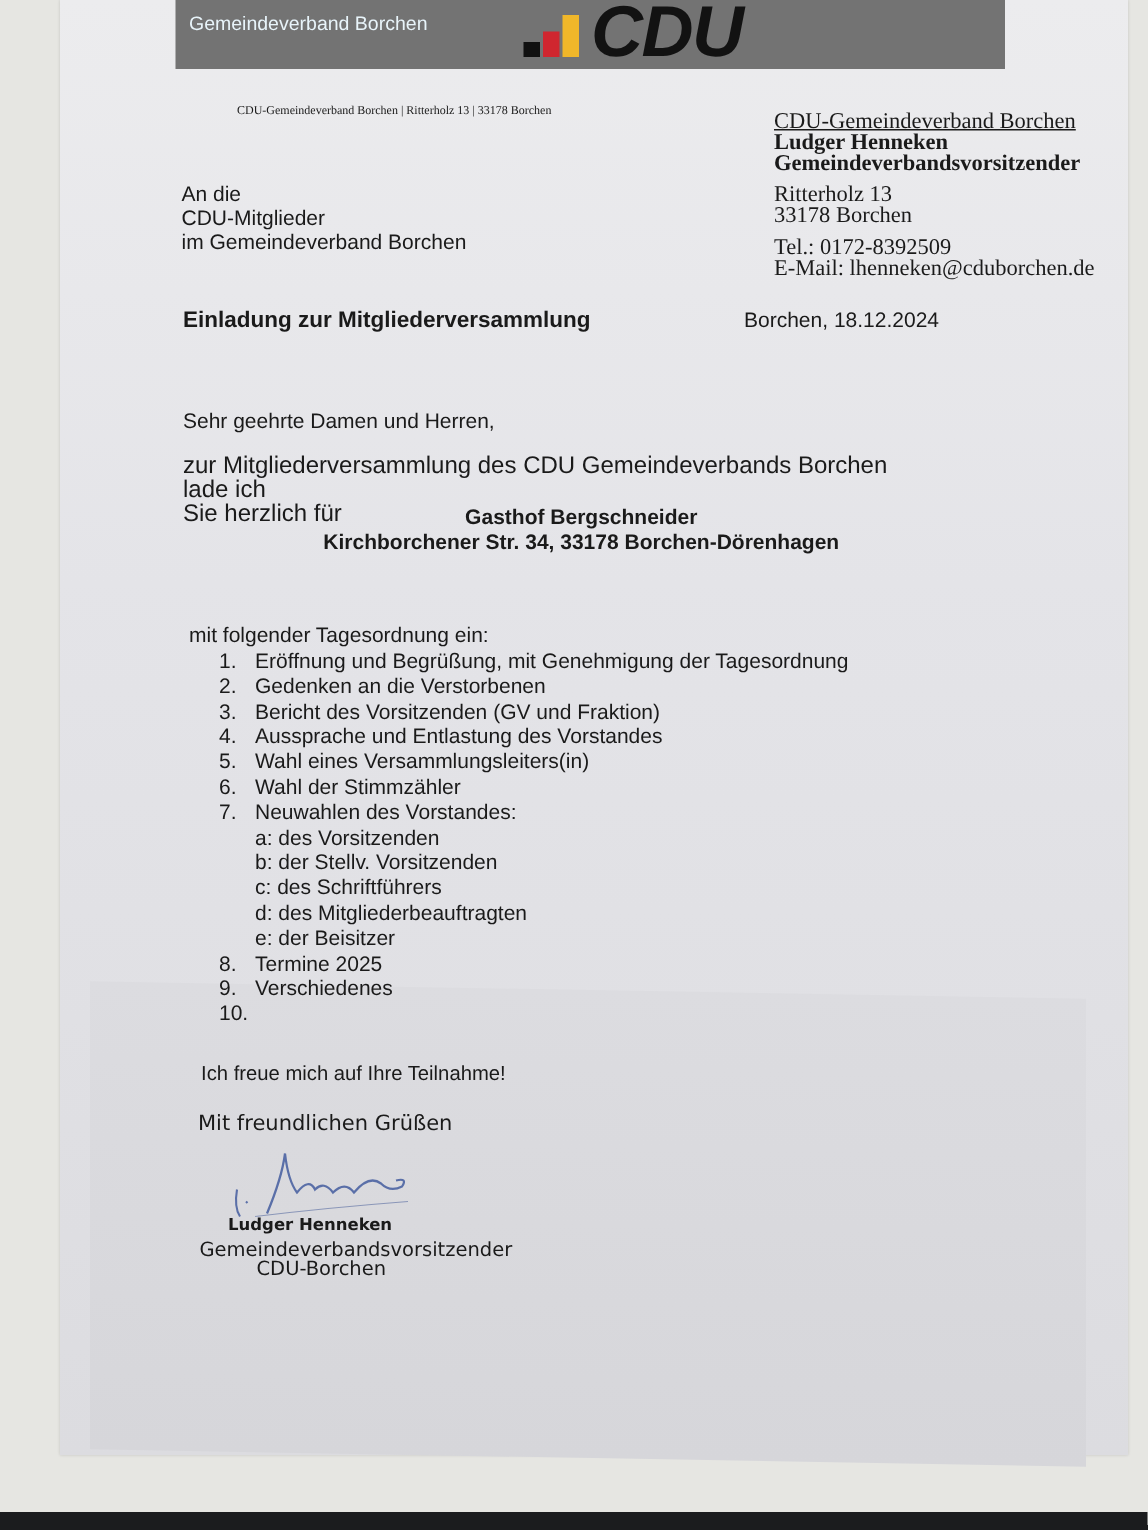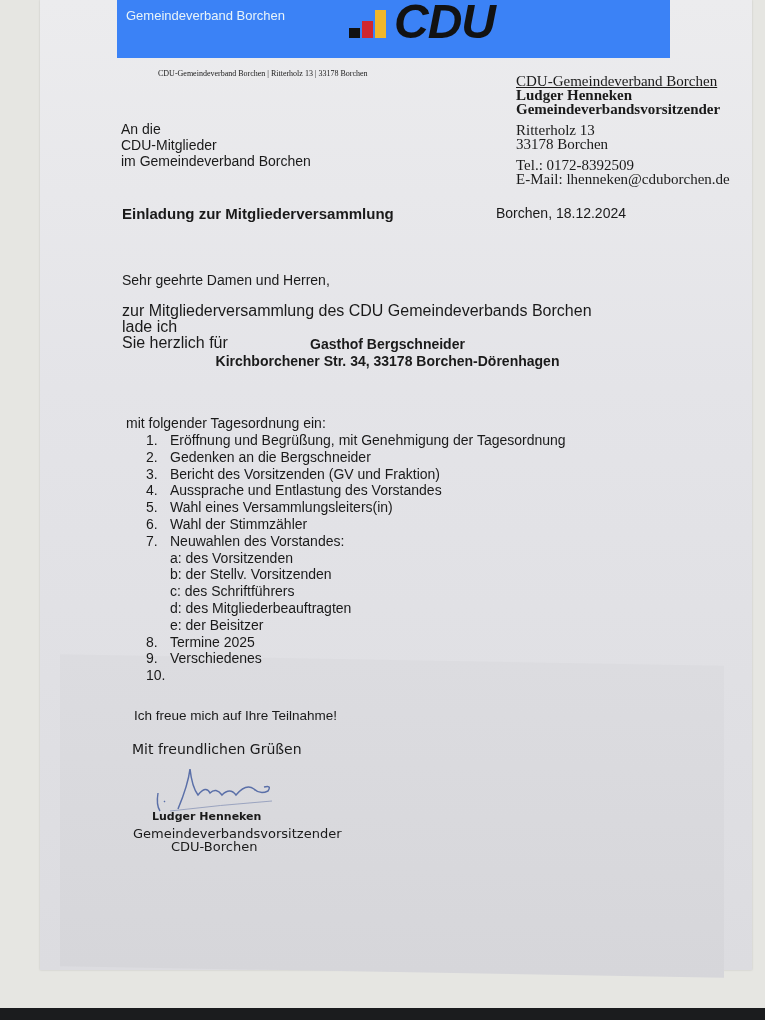--- a/index.html
+++ b/index.html
@@ -14,22 +14,22 @@
     position:absolute; left:40px; top:0; width:712px; height:970px;
     background:linear-gradient(180deg,#ececee 0%,#e4e4e8 40%,#dcdce0 100%);
     box-shadow: 0 0 2px rgba(0,0,0,0.15);
   }
   .paper-lower {
     position:absolute; left:60px; top:660px; width:664px; height:312px;
     background:linear-gradient(180deg,#dcdce0,#d6d6da);
     transform: skewY(1deg);
   }
   .banner {
-    position:absolute; left:117px; top:0; width:553px; height:58px;
-    background:#3b82f6;
+    position:absolute; left:117px; top:0; width:553px; height:46px;
+    background:#737373;
   }
   .banner-text { position:absolute; left:9px; top:8px; font-size:13px; color:#e8f4fa; }
   .logo { position:absolute; left:232px; top:-4px; height:50px; display:flex; align-items:flex-end; }
   .logo .bars { display:flex; align-items:flex-end; gap:2px; margin-right:8px; margin-bottom:8px; }
   .logo .bar { width:11px; }
   .logo .b1 { height:10px; background:#111; }
   .logo .b2 { height:17px; background:#d0262f; }
   .logo .b3 { height:28px; background:#f0b72a; }
   .logo .word { font-size:48px; font-weight:bold; font-style:italic; color:#121212; line-height:48px; letter-spacing:-1px; }
 
@@ -112,21 +112,21 @@
 
 <div class="agenda-intro">mit folgender Tagesordnung ein:</div>
 
 <div class="agenda">
   <div class="row">
       <span class="num">1.</span>
       <span>Eröffnung und Begrüßung, mit Genehmigung der Tagesordnung</span>
     </div>
   <div class="row">
       <span class="num">2.</span>
-      <span>Gedenken an die Bergschneider</span>
+      <span>Gedenken an die Verstorbenen</span>
     </div>
   <div class="row">
       <span class="num">3.</span>
       <span>Bericht des Vorsitzenden (GV und Fraktion)</span>
     </div>
   <div class="row">
       <span class="num">4.</span>
       <span>Aussprache und Entlastung des Vorstandes</span>
     </div>
   <div class="row">

